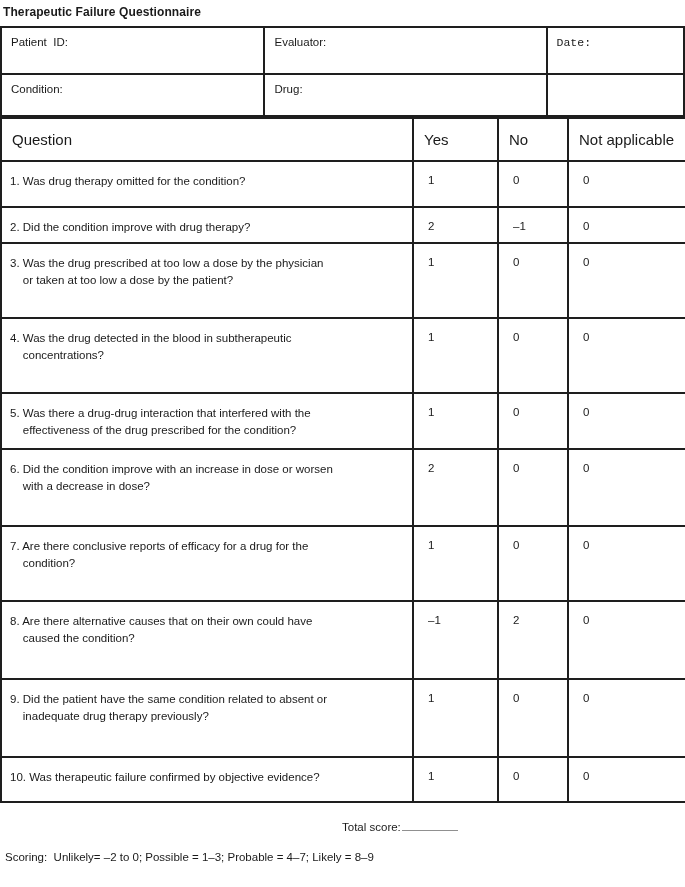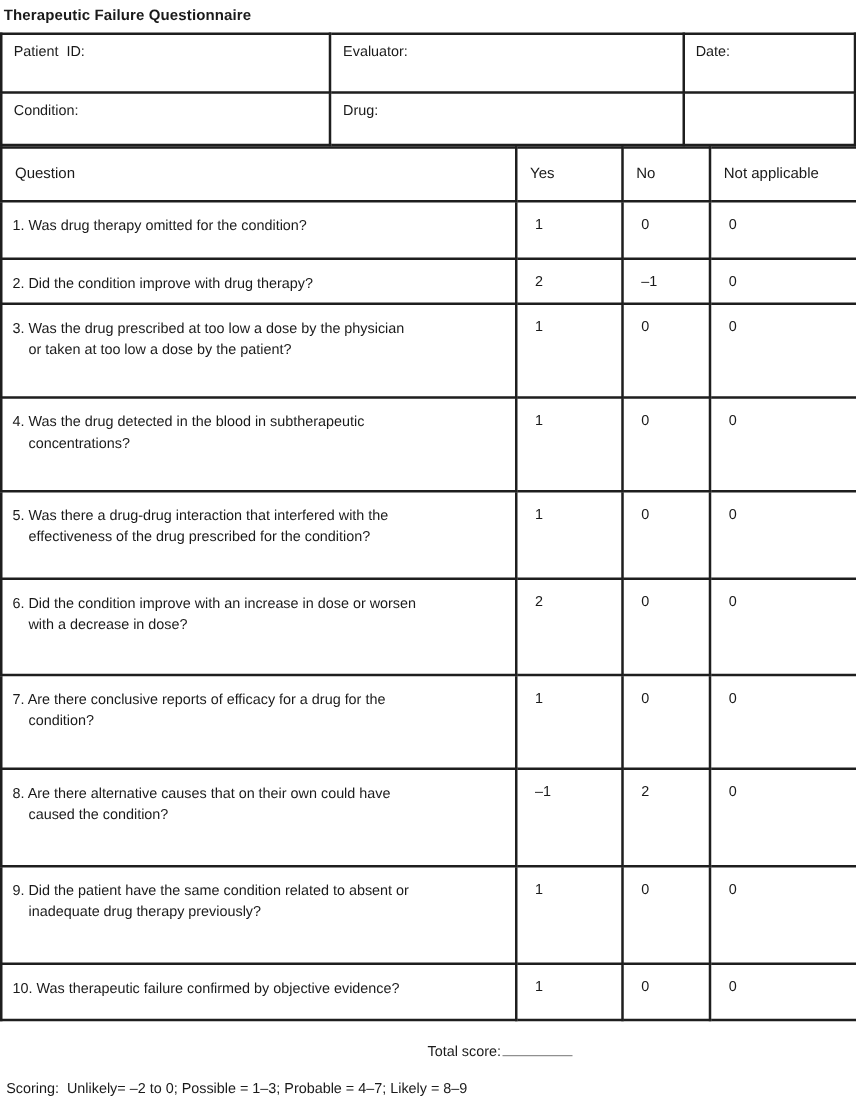--- a/index.html
+++ b/index.html
@@ -24,38 +24,38 @@
   .info-table { margin-top: 7px; }
   .info-table tr:nth-child(1) { height: 47px; }
   .info-table tr:nth-child(2) { height: 42px; }
   .info-table td {
     font-size: 11.5px;
     padding: 8px 6px 4px 9px;
     white-space: pre-wrap;
   }
   .info-c1 { width: 255px; }
   .info-c2 { width: 273px; }
-  .info-c3 { width: 133px; }
+  .info-c3 { width: 133px; font-family: Liberation Mono, monospace; }
 
   
   .q-table thead tr { height: 43px; }
   .q-table th {
-    font-size: 12px; font-weight: normal;
+    font-size: 15px; font-weight: normal;
     text-align: left; padding: 12px 4px 4px 10px;
   }
   .col-q  { width: 412px; }
   .col-y  { width: 85px; }
   .col-n  { width: 70px; }
   .col-na { width: 118px; }
 
   .q-table tbody tr:nth-child(1)  { height: 46px; }
   .q-table tbody tr:nth-child(2)  { height: 36px; }
   .q-table tbody tr:nth-child(3)  { height: 75px; }
   .q-table tbody tr:nth-child(4)  { height: 75px; }
-  .q-table tbody tr:nth-child(5)  { height: 70px; margin-left: 31px; }
+  .q-table tbody tr:nth-child(5)  { height: 56px; margin-left: 31px; }
   .q-table tbody tr:nth-child(6)  { height: 77px; }
   .q-table tbody tr:nth-child(7)  { height: 75px; }
   .q-table tbody tr:nth-child(8)  { height: 78px; margin-left: 16px; }
   .q-table tbody tr:nth-child(9)  { height: 78px; }
   .q-table tbody tr:nth-child(10) { height: 45px; }
 
   .cell-q {
     font-size: 11.5px; line-height: 17px;
     padding: 11px 10px 4px 8px;
     white-space: pre-wrap;

